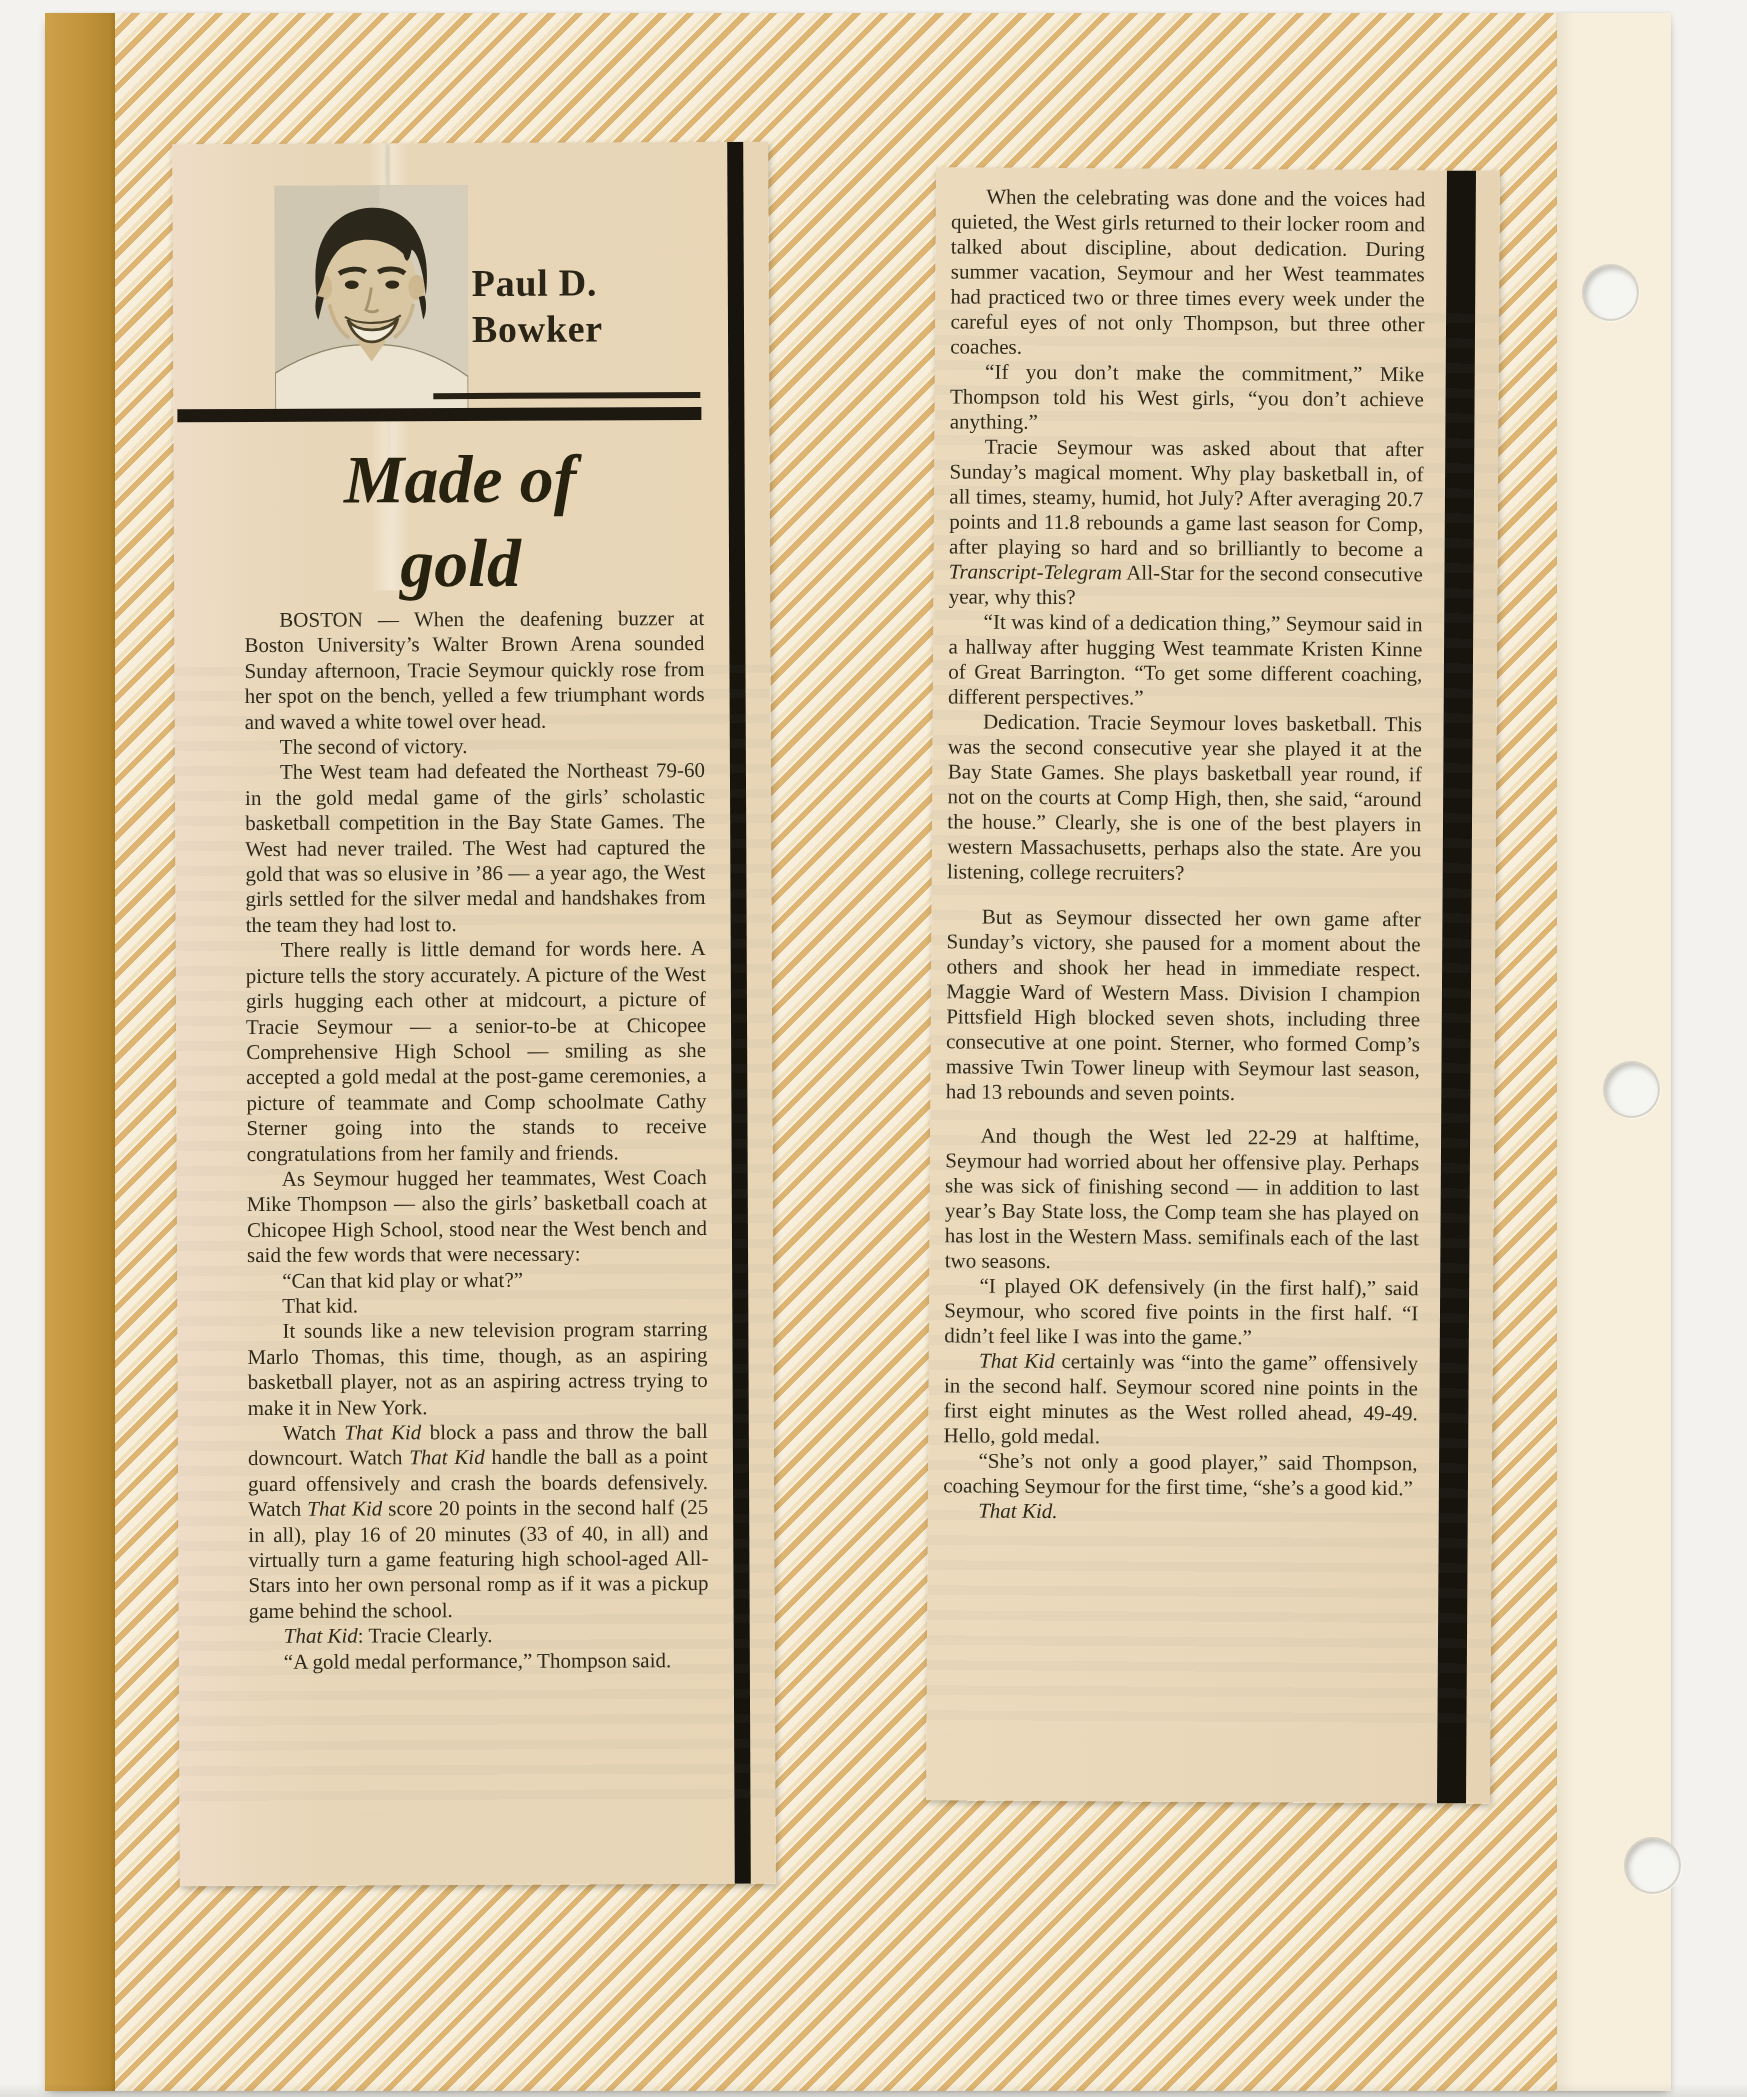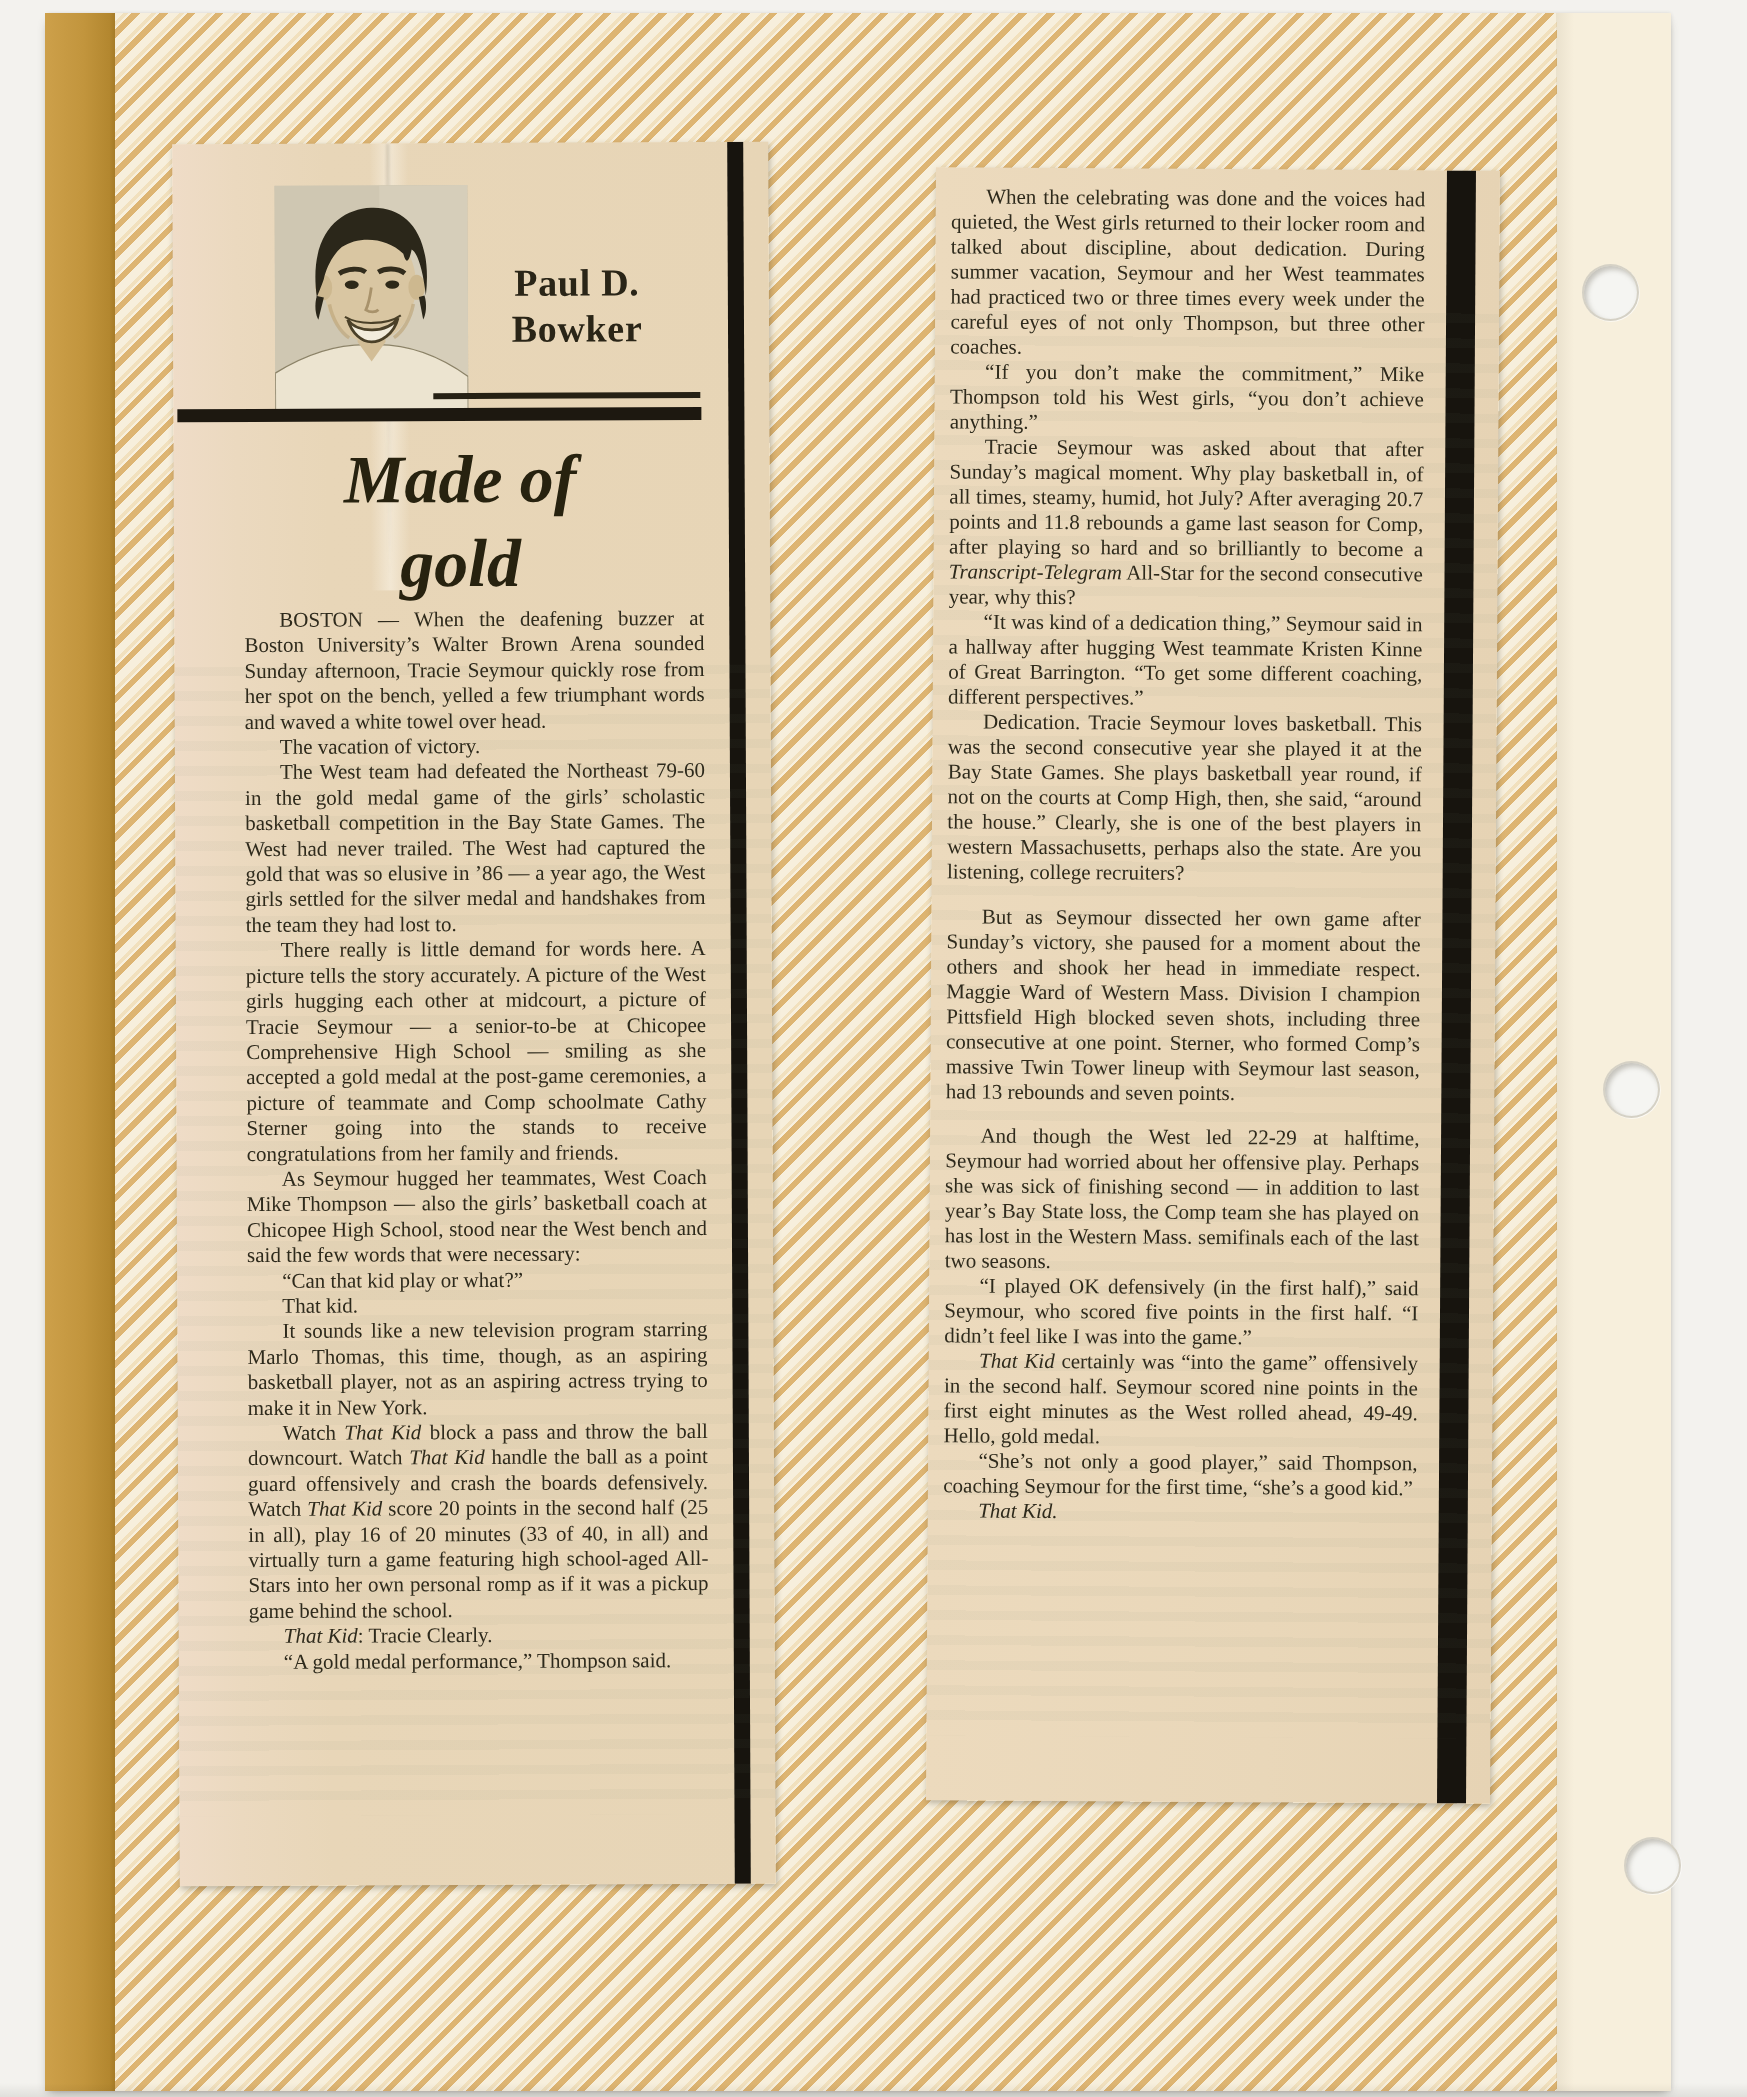--- a/index.html
+++ b/index.html
@@ -37,21 +37,21 @@
         background:linear-gradient(rgba(105,95,72,.25), rgba(105,95,72,0)); filter:blur(1.4px);}
   .ghost{position:absolute; left:0; right:0; top:30%; bottom:4%; pointer-events:none;
         background:repeating-linear-gradient(0deg, rgba(0,0,0,0) 0 15.4px, rgba(115,130,108,.05) 15.4px 25px);}
 
   
   .photo{position:absolute; left:102px; top:42px; width:193px; height:225px;
         background-image:radial-gradient(rgba(40,36,24,.16) 0.7px, rgba(0,0,0,0) 1px);
         background-size:3.5px 3.5px; background-color:#cfc7b2;}
   .photo svg{position:absolute; left:0; top:0;}
   .byline{position:absolute; left:299px; top:117px; width:210px;
-        font-weight:bold; font-size:38px; line-height:46px; color:#2a2517; letter-spacing:0.7px;text-align:center;}
+        font-weight:bold; font-size:38px; line-height:46px; color:#2a2517; letter-spacing:0.7px;}
   .rule-thin{position:absolute; left:260px; top:250px; width:267px; height:5.6px; background:#262114;}
   .rule-thick{position:absolute; left:4.2px; top:265px; width:524px; height:12.6px; background:#1d1810;}
   .headline{position:absolute; left:42px; top:294px; width:489px; text-align:center;
         font-style:italic; font-weight:bold; font-size:68px; line-height:84px; color:#27220f;}
 
   
   .article-col{position:absolute; color:#2e2a1c; text-align:justify;}
   .col-1{left:70px; top:464px; width:460px; font-size:21px; line-height:25.4px;}
   .col-2{left:15.4px;  top:17px;  width:474px; font-size:21px; line-height:25px;}
   .para{margin:0; text-indent:35px;}
@@ -117,21 +117,21 @@
     <div class="rule-thin"></div>
     <div class="rule-thick"></div>
 
     <div class="headline">
       <div>Made of</div>
       <div>gold</div>
     </div>
 
     <div class="article-col col-1">
         <p class="para"><span>BOSTON — When the deafening buzzer at Boston University’s Walter Brown Arena sounded Sunday afternoon, Tracie Seymour quickly rose from her spot on the bench, yelled a few triumphant words and waved a white towel over head.</span></p>
-        <p class="para"><span>The vacation of victory.</span></p>
+        <p class="para"><span>The second of victory.</span></p>
         <p class="para"><span>The West team had defeated the Northeast 79-60 in the gold medal game of the girls’ scholastic basketball competition in the Bay State Games. The West had never trailed. The West had captured the gold that was so elusive in ’86 — a year ago, the West girls settled for the silver medal and handshakes from the team they had lost to.</span></p>
         <p class="para"><span>There really is little demand for words here. A picture tells the story accurately. A picture of the West girls hugging each other at midcourt, a picture of Tracie Seymour — a senior-to-be at Chicopee Comprehensive High School — smiling as she accepted a gold medal at the post-game ceremonies, a picture of teammate and Comp schoolmate Cathy Sterner going into the stands to receive congratulations from her family and friends.</span></p>
         <p class="para"><span>As Seymour hugged her teammates, West Coach Mike Thompson — also the girls’ basketball coach at Chicopee High School, stood near the West bench and said the few words that were necessary:</span></p>
         <p class="para"><span>“Can that kid play or what?”</span></p>
         <p class="para"><span>That kid.</span></p>
         <p class="para"><span>It sounds like a new television program starring Marlo Thomas, this time, though, as an aspiring basketball player, not as an aspiring actress trying to make it in New York.</span></p>
         <p class="para"><span>Watch </span><em>That Kid</em><span> block a pass and throw the ball downcourt. Watch </span><em>That Kid</em><span> handle the ball as a point guard offensively and crash the boards defensively. Watch </span><em>That Kid</em><span> score 20 points in the second half (25 in all), play 16 of 20 minutes (33 of 40, in all) and virtually turn a game featuring high school-aged All-Stars into her own personal romp as if it was a pickup game behind the school.</span></p>
         <p class="para"><em>That Kid</em><span>: Tracie Clearly.</span></p>
         <p class="para"><span>“A gold medal performance,” Thompson said.</span></p>
       </div>

